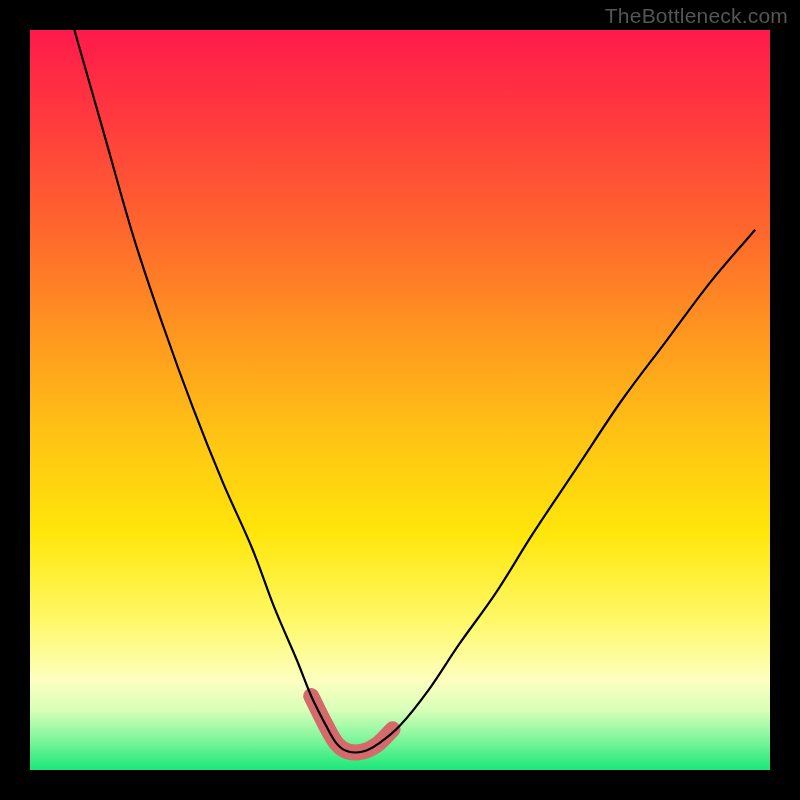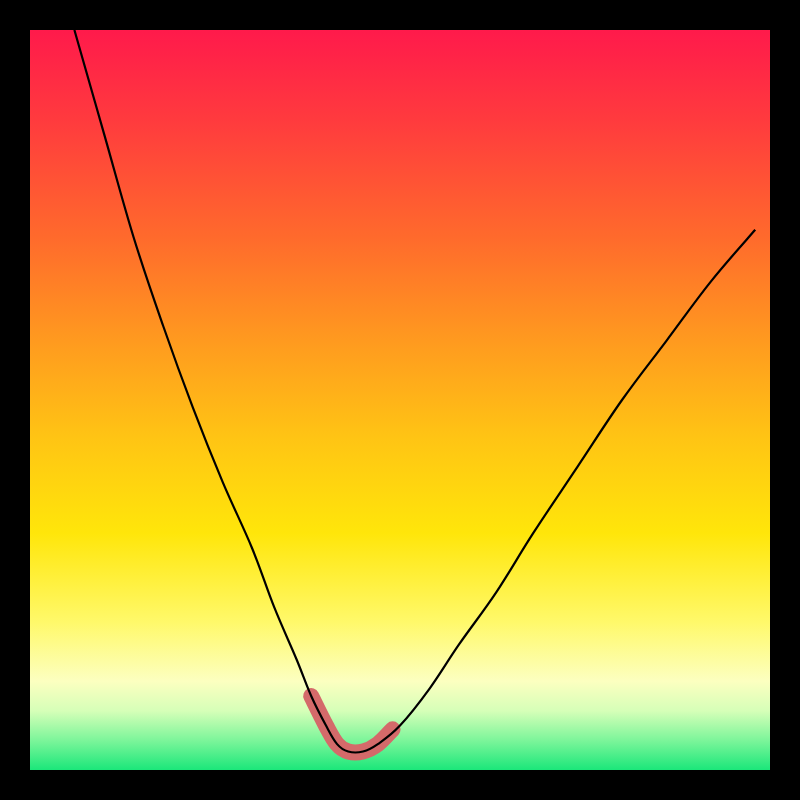--- a/index.html
+++ b/index.html
@@ -54,20 +54,21 @@
     width: 740px;
     height: 740px;
     overflow: visible;
   }
 </style>
 </head>
 <body>
 
 <div class="frame">
 
+  <div class="watermark">TheBottleneck.com</div>
 
   <div class="plot-area">
     <svg class="curve" viewBox="0 0 740 740" preserveAspectRatio="none">
 
       <path id="highlight-path" fill="none" stroke-linecap="round" stroke-linejoin="round" stroke-width="16" d="M 281.2,666 C 283.864,671.328 291.338,686.942 296,695.6 C 300.662,704.258 303.104,709.438 307.09999999999997,714.1 C 311.09599999999995,718.7620000000001 313.538,720.168 318.2,721.5 C 322.86199999999997,722.832 327.672,722.832 333,721.5 C 338.328,720.168 342.472,718.096 347.79999999999995,714.1 C 353.12799999999993,710.104 359.936,701.9639999999999 362.59999999999997,699.3" stroke="#d46a6a"></path>
 
       <path id="curve-path" fill="none" stroke-width="2.2" stroke-linejoin="round" d="M 44.4,0 C 49.728,18.648000000000003 63.344,66.30400000000002 74,103.60000000000002 C 84.656,140.89600000000002 92.94400000000002,172.56800000000004 103.60000000000001,207.20000000000005 C 114.256,241.83200000000005 122.54399999999998,265.36400000000003 133.2,296 C 143.856,326.63599999999997 152.144,349.42800000000005 162.8,377.40000000000003 C 173.45600000000002,405.372 181.744,426.092 192.4,451.4 C 203.056,476.70799999999997 212.676,495.356 222,518 C 231.324,540.644 236.20800000000003,557.22 244.20000000000002,577.2 C 252.192,597.1800000000001 259.74,613.016 266.4,629 C 273.05999999999995,644.984 275.87199999999996,654.012 281.2,666 C 286.528,677.988 291.338,686.942 296,695.6 C 300.662,704.258 303.104,709.438 307.09999999999997,714.1 C 311.09599999999995,718.7620000000001 313.538,720.168 318.2,721.5 C 322.86199999999997,722.832 327.672,722.832 333,721.5 C 338.328,720.168 341.13999999999993,718.7620000000001 347.79999999999995,714.1 C 354.46,709.438 360.676,705.59 370,695.6 C 379.324,685.61 388.944,673.2520000000001 399.6,658.6 C 410.25600000000003,643.948 417.212,631.5160000000001 429.2,614.2 C 441.188,596.884 452.88,582.38 466.2,562.4 C 479.52,542.42 488.54800000000006,525.8439999999999 503.20000000000005,503.2 C 517.8520000000001,480.556 531.616,460.576 547.6,436.6 C 563.5840000000001,412.624 576.016,392.644 592,370 C 607.984,347.356 620.4159999999999,332.112 636.4,310.8 C 652.384,289.488 664.816,271.5799999999999 680.8000000000001,251.59999999999997 C 696.7840000000001,231.61999999999998 717.208,209.12400000000005 725.1999999999999,199.80000000000007" stroke="#000000"></path>
     </svg>
   </div>
 </div>

